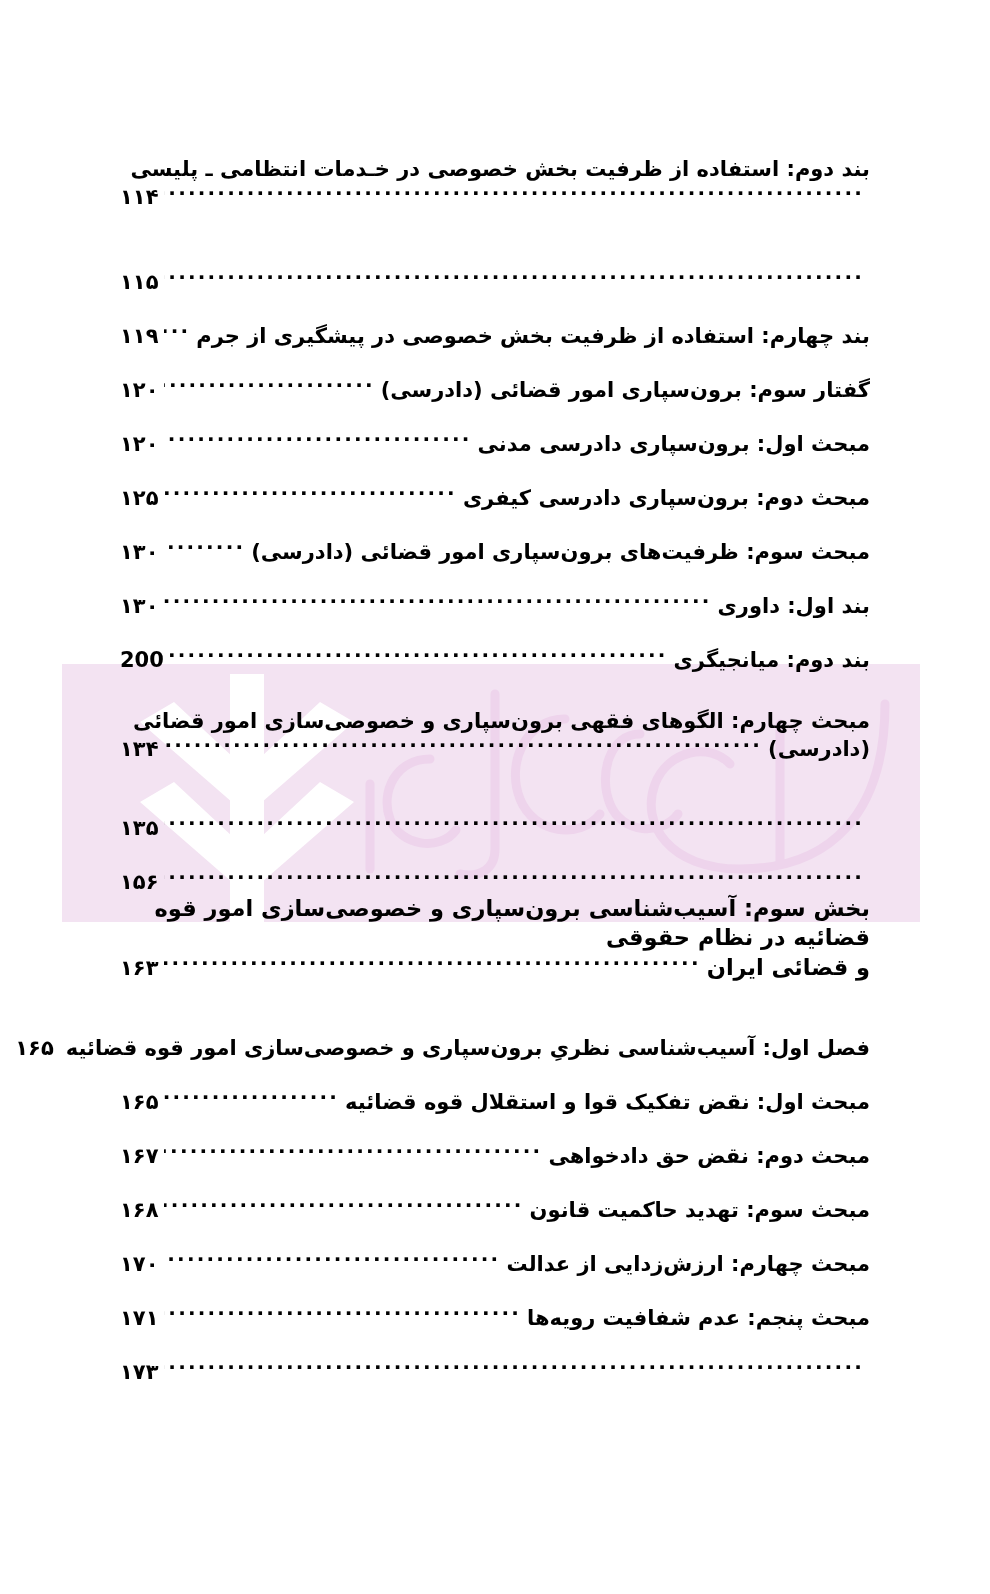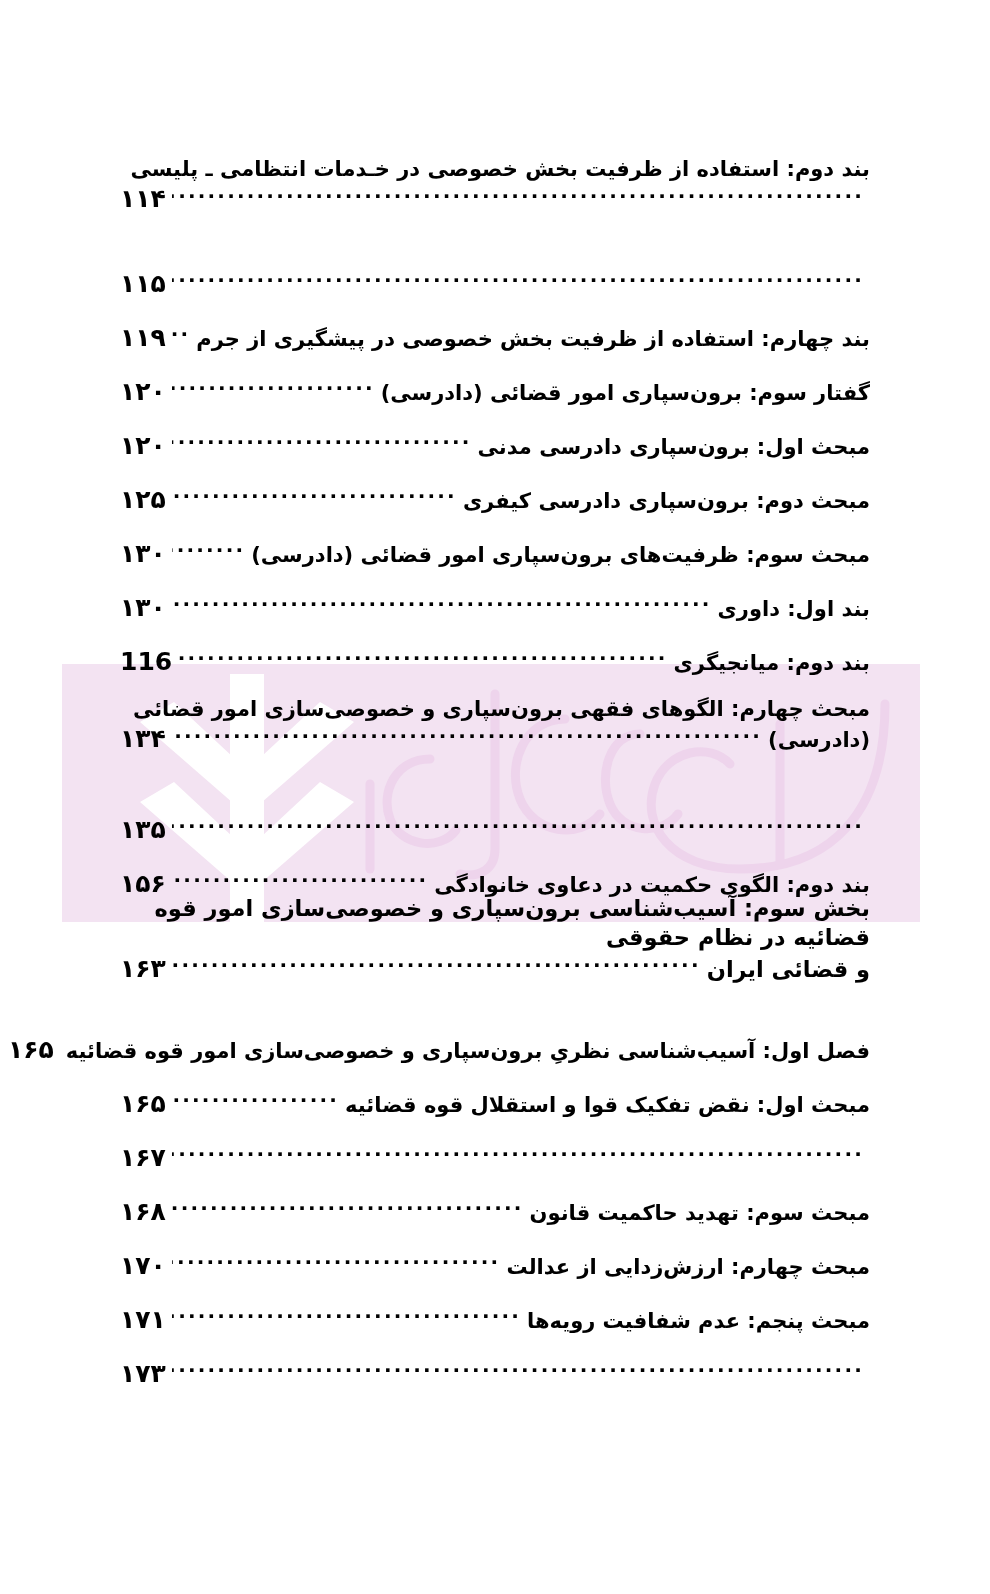--- a/index.html
+++ b/index.html
@@ -109,21 +109,21 @@
     letter-spacing: 2.2px;
     font-size: 20px;
     color: #000;
     white-space: nowrap;
     overflow: hidden;
     display: block;
   }
   .entry .pageno {
     flex: 0 0 auto;
     white-space: nowrap;
-    font-size: 25px;
+    font-size: 21px;
   }
 
   
   .entry.wrap .titleblock {
     display: block;
     text-align: right;
     white-space: normal;
   }
   .entry.wrap .tail {
     display: flex;
@@ -223,40 +223,39 @@
           <div class="row">
             <span class="title">بند اول: داوری</span>
             <span class="leader"></span>
             <span class="pageno">۱۳۰</span>
           </div>
         </div>
         <div class="entry" style="position: absolute; right: 0px; left: 0px; top: 490px;">
           <div class="row">
             <span class="title">بند دوم: میانجیگری</span>
             <span class="leader"></span>
-            <span class="pageno">116</span>
-          </div>
-        </div>
-        <div class="entry wrap" style="position: absolute; right: 0px; left: 0px; top: 540px;">
+            <span class="pageno">200</span>
+          </div>
+        </div>
+        <div class="entry wrap" style="position: absolute; right: 0px; left: 0px; top: 552px;">
           <div class="titleblock">مبحث چهارم: الگوهای فقهی برون‌سپاری و خصوصی‌سازی امور قضائی</div>
           <div class="tail">
             <span class="title">(دادرسی)</span>
             <span class="leader"></span>
             <span class="pageno">۱۳۴</span>
           </div>
         </div>
         <div class="entry" style="position: absolute; right: 0px; left: 0px; top: 658px;">
           <div class="row">
             <span class="leader"></span>
             <span class="pageno">۱۳۵</span>
           </div>
         </div>
         <div class="entry" style="position: absolute; right: 0px; left: 0px; top: 712px;">
           <div class="row">
-            <span class="title">بند دوم: الگوی حکمیت در دعاوی خانوادگی</span>
             <span class="leader"></span>
             <span class="pageno">۱۵۶</span>
           </div>
         </div>
         <div class="entry wrap section" style="position: absolute; right: 0px; left: 0px; top: 738px;">
           <div class="titleblock">بخش سوم: آسیب‌شناسی برون‌سپاری و خصوصی‌سازی امور قوه قضائیه در نظام حقوقی</div>
           <div class="tail">
             <span class="title">و قضائی ایران</span>
             <span class="leader"></span>
             <span class="pageno">۱۶۳</span>
@@ -271,20 +270,21 @@
         </div>
         <div class="entry" style="position: absolute; right: 0px; left: 0px; top: 932px;">
           <div class="row">
             <span class="title">مبحث اول: نقض تفکیک قوا و استقلال قوه قضائیه</span>
             <span class="leader"></span>
             <span class="pageno">۱۶۵</span>
           </div>
         </div>
         <div class="entry" style="position: absolute; right: 0px; left: 0px; top: 986px;">
           <div class="row">
+            <span class="title">مبحث دوم: نقض حق دادخواهی</span>
             <span class="leader"></span>
             <span class="pageno">۱۶۷</span>
           </div>
         </div>
         <div class="entry" style="position: absolute; right: 0px; left: 0px; top: 1040px;">
           <div class="row">
             <span class="title">مبحث سوم: تهدید حاکمیت قانون</span>
             <span class="leader"></span>
             <span class="pageno">۱۶۸</span>
           </div>

